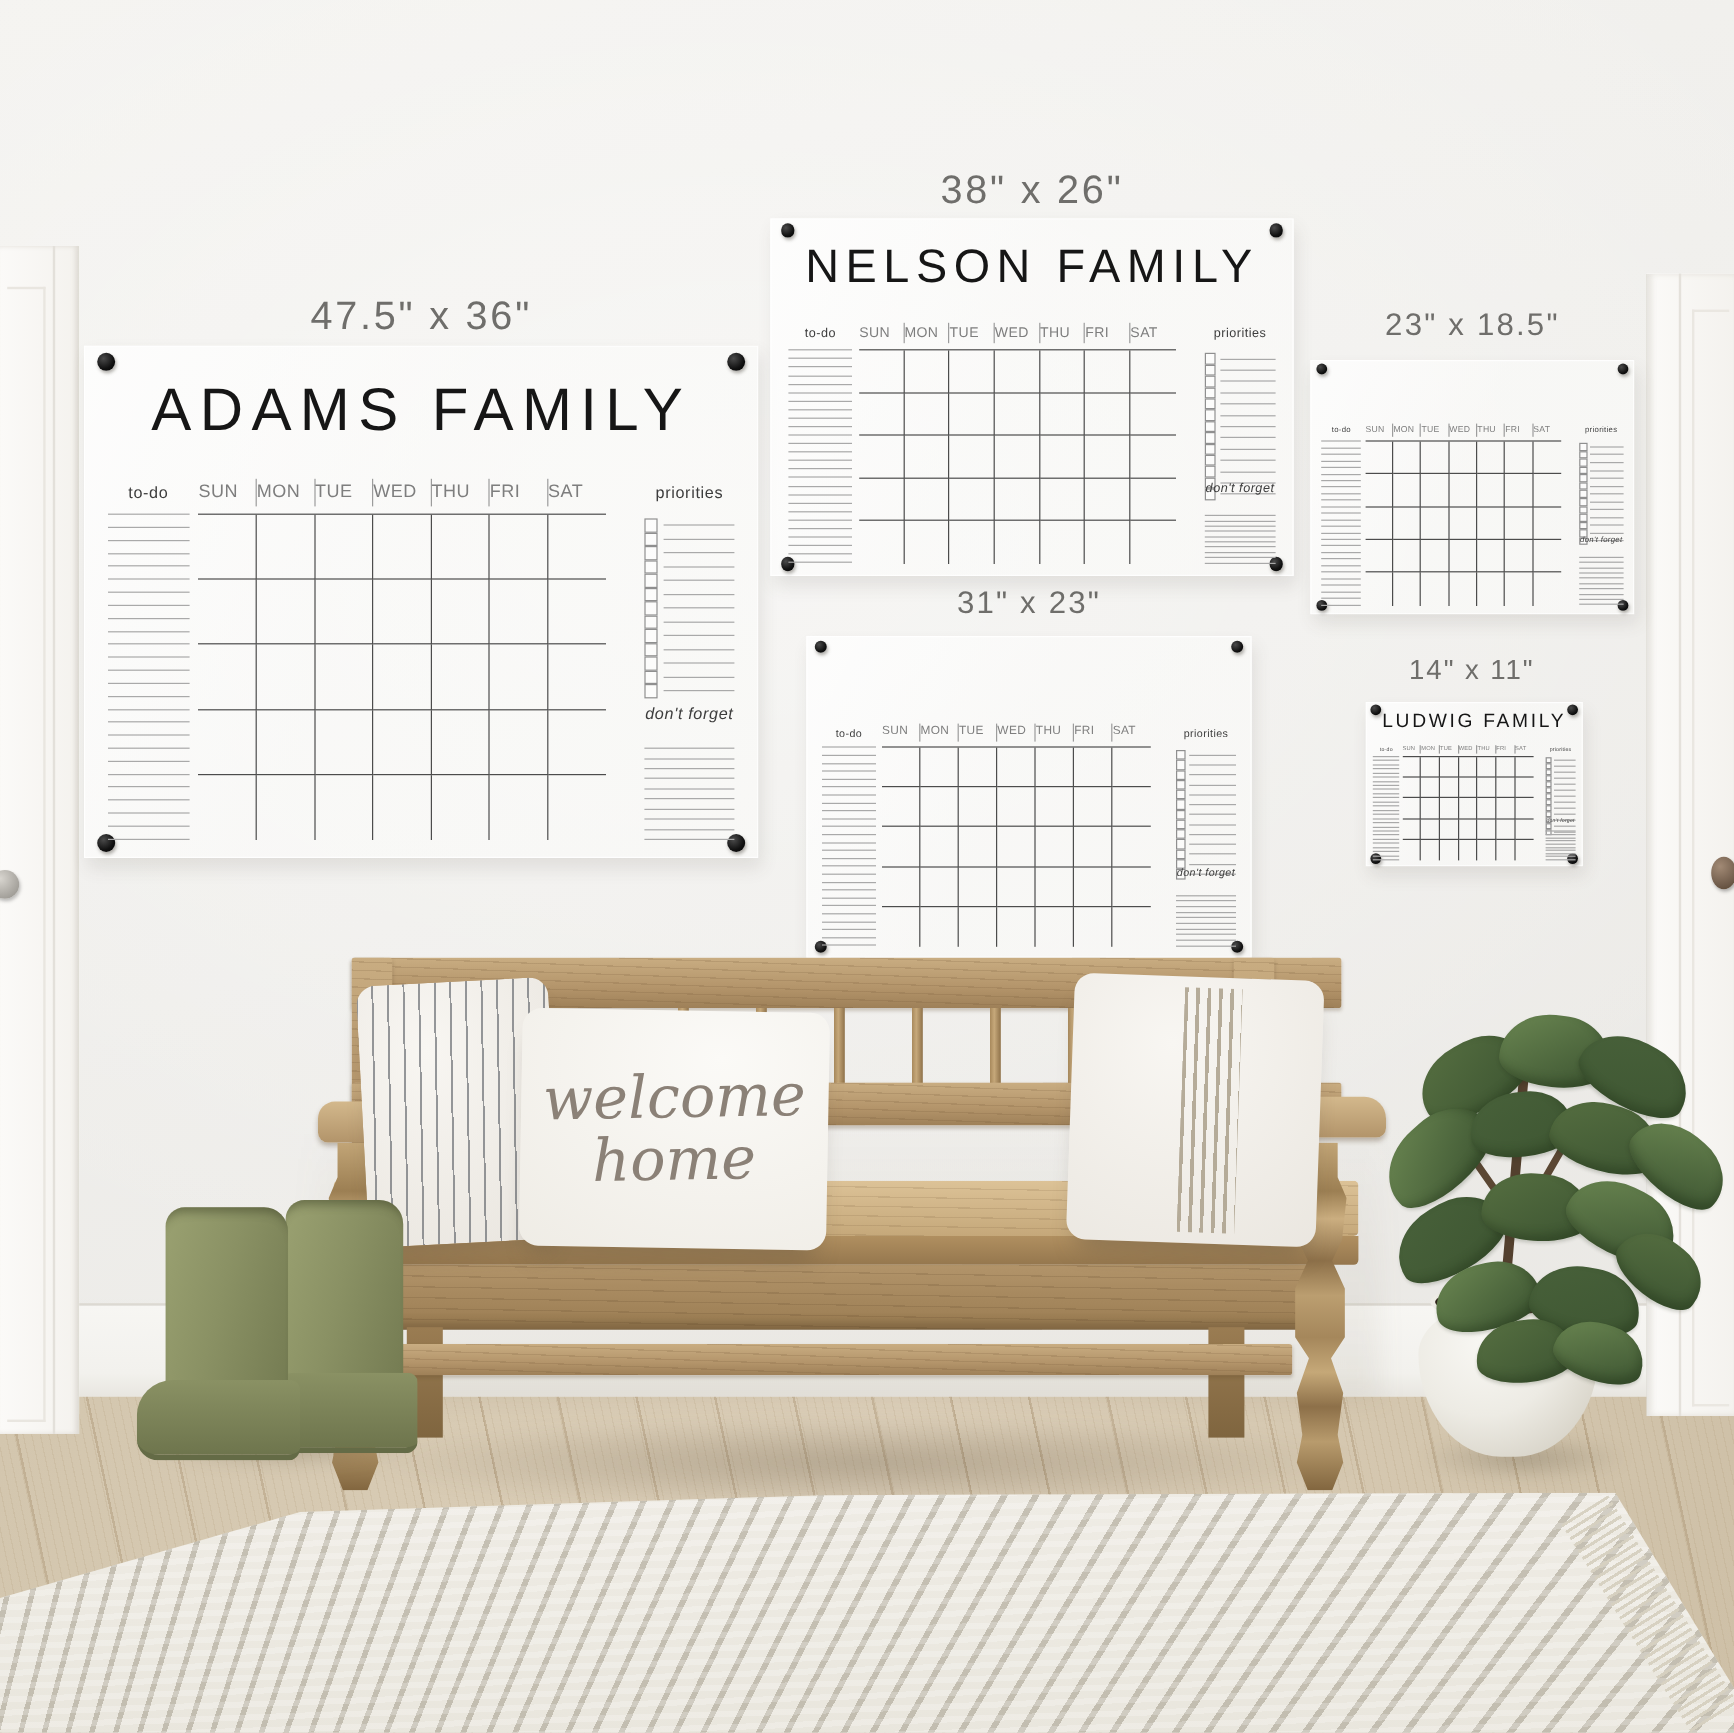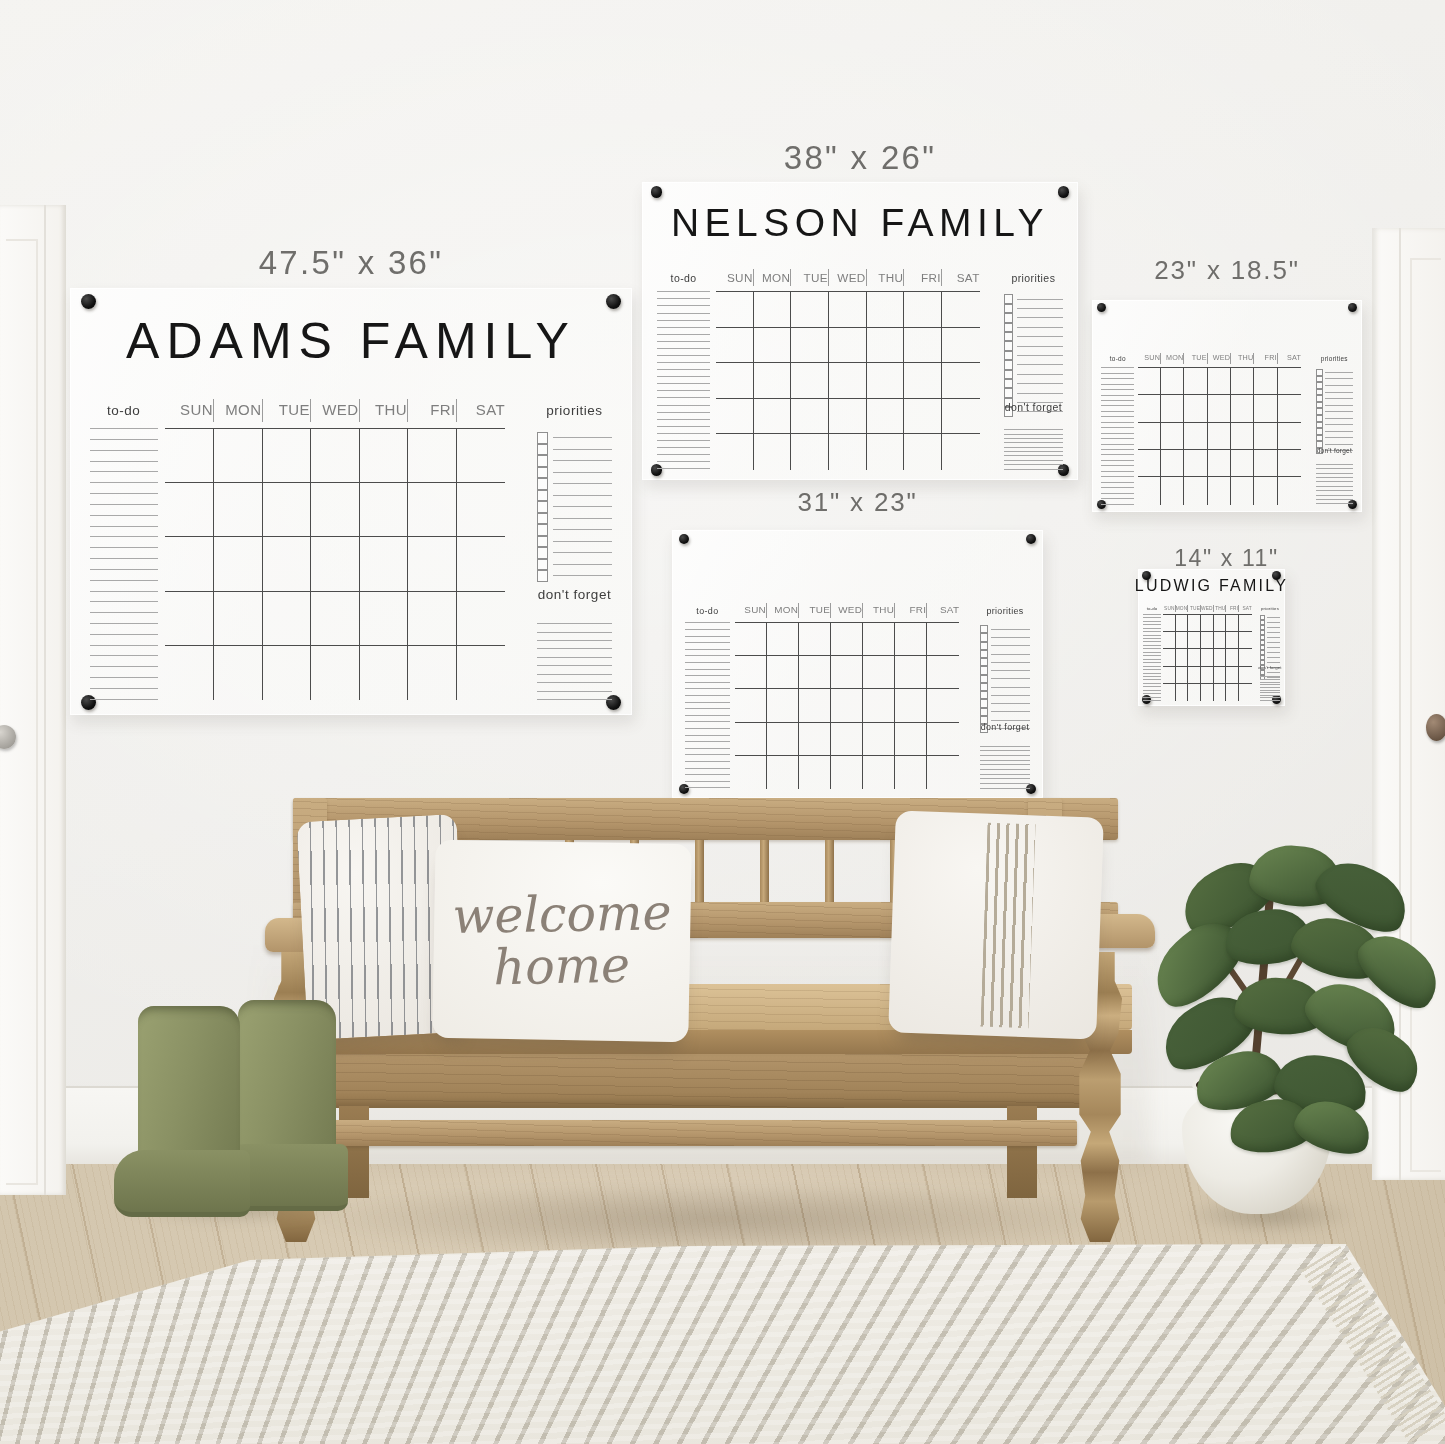--- a/index.html
+++ b/index.html
@@ -38,48 +38,48 @@
   .size-label.morris{left:1092px;top:255px;width:270px;font-size:26px;}
   .size-label.adams{left:672px;top:487px;width:371px;font-size:26px;}
   .size-label.ludwig{left:1138px;top:545px;width:177px;font-size:23px;}
   .board{position:absolute;
       background:linear-gradient(115deg, rgba(255,255,255,.8) 0%, rgba(253,253,252,.55) 45%, rgba(250,250,248,.7) 100%);
       box-shadow:inset 0 0 0 1px rgba(255,255,255,.85), 3px 8px 14px rgba(80,75,62,.12);}
   .board.vance{left:70px;top:288px;width:562px;height:427px;font-size:10px;}
   .board.nelson{left:642px;top:182px;width:436px;height:298px;font-size:7.8px;}
   .board.morris{left:1092px;top:300px;width:270px;height:212px;font-size:4.8px;}
   .board.adams{left:672px;top:530px;width:371px;height:268px;font-size:6.6px;}
-  .board.ludwig{left:1138px;top:569px;width:147px;height:137px;font-size:3.2px;}
+  .board.ludwig{left:1138px;top:585px;width:181px;height:137px;font-size:3.2px;}
   .dot{position:absolute;width:max(9px,1.5em);height:max(9px,1.5em);border-radius:50%;
       background:radial-gradient(circle at 35% 32%,#4a4a4a,#111 60%,#000);
       box-shadow:1px 2px 3px rgba(60,55,45,.4);}
   .dot.tl{top:.55em;left:1.1em;} .dot.tr{top:.55em;right:1.1em;}
   .dot.bl{bottom:.55em;left:1.1em;} .dot.br{bottom:.55em;right:1.1em;}
   .board-title-wrap{position:absolute;top:0;left:0;right:0;height:10.5em;display:flex;align-items:center;justify-content:center;}
   .board-title{font-size:5em;letter-spacing:.14em;color:#161616;font-weight:500;white-space:nowrap;}
   .board-body{position:absolute;left:3.5%;right:3.5%;top:10.5em;bottom:3.5%;display:flex;}
   .todo-col{width:13%;display:flex;flex-direction:column;}
   .cal-col{flex:1;margin-left:1.5%;margin-right:6%;display:flex;flex-direction:column;}
   .side-col{width:14.5%;display:flex;flex-direction:column;}
   .col-label{height:2.6em;display:flex;align-items:center;justify-content:center;
       font-size:1.35em;color:#3d3d3d;letter-spacing:.04em;white-space:nowrap;}
   .todo-lines,.df-lines{flex:1;display:flex;flex-direction:column;justify-content:space-between;}
   .line{height:1px;background:#a9a9a9;}
   .cal-head{display:grid;grid-template-columns:repeat(7,1fr);align-items:center;height:3.5em;border-bottom:1px solid #4c4c4c;}
-  .day{text-align:right;font-size:1.5em;color:#7e7e7e;letter-spacing:.03em;border-right:1px solid #9c9c9c;line-height:1.5;}
+  .day{text-align:left;font-size:1.5em;color:#7e7e7e;letter-spacing:.03em;border-right:1px solid #9c9c9c;line-height:1.5;}
   .day:last-child{border-right:none;}
   .cal-grid{flex:1;display:grid;grid-template-columns:repeat(7,1fr);grid-template-rows:repeat(5,1fr);}
   .cell{border-right:1px solid #4c4c4c;border-bottom:1px solid #4c4c4c;}
   .cell:nth-child(7n){border-right:none;}
   .cell:nth-child(n+29){border-bottom:none;}
   .prio-list{height:42%;display:flex;flex-direction:column;justify-content:space-between;padding-top:.4em;}
   .prow{display:flex;align-items:center;}
   .pbox{width:.95em;height:.95em;border:1px solid #8f8f8f;background:rgba(255,255,255,.5);flex:none;}
   .pline{flex:1;height:1px;background:#a9a9a9;margin-left:.45em;}
-  .df-label{margin:1.2em 0 .8em;}
+  .df-label{margin:1.2em 0 .8em;font-style:italic;}
   
   .bench{position:absolute;left:265px;top:790px;width:890px;height:455px;}
   .wood{background:
       repeating-linear-gradient(2deg, rgba(110,82,50,.18) 0 1px, rgba(0,0,0,0) 1px 7px),
       linear-gradient(180deg,#c9ad82,#b3946a 60%,#9e8058);
       border-radius:3px;box-shadow:0 2px 3px rgba(90,70,45,.25);}
   .bench > div{position:absolute;}
   .back-top-rail{left:28px;top:8px;width:825px;height:42px;}
   .end-post-l{left:28px;top:8px;width:34px;height:200px;}
   .end-post-r{left:763px;top:8px;width:34px;height:200px;}

